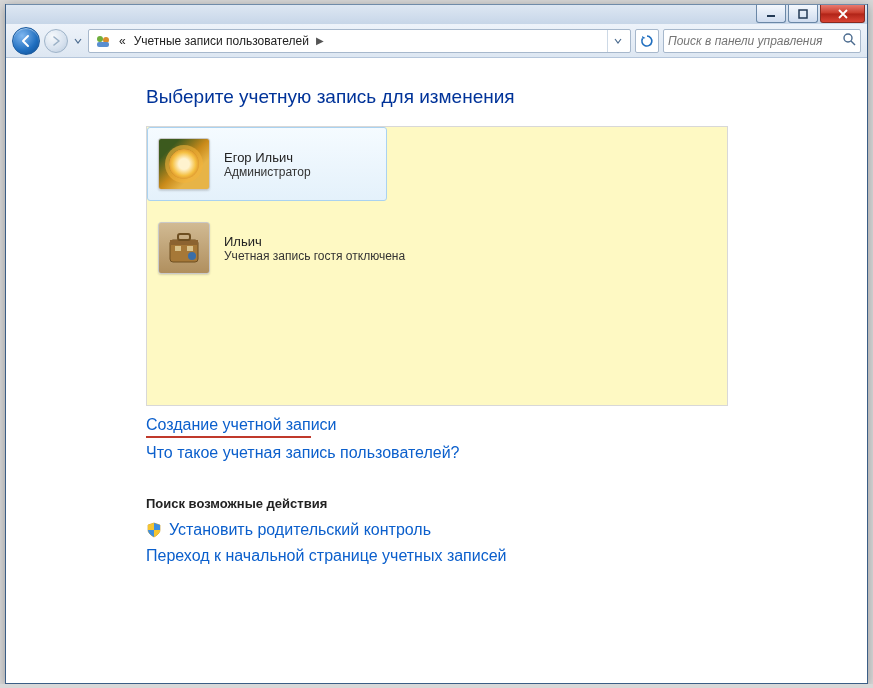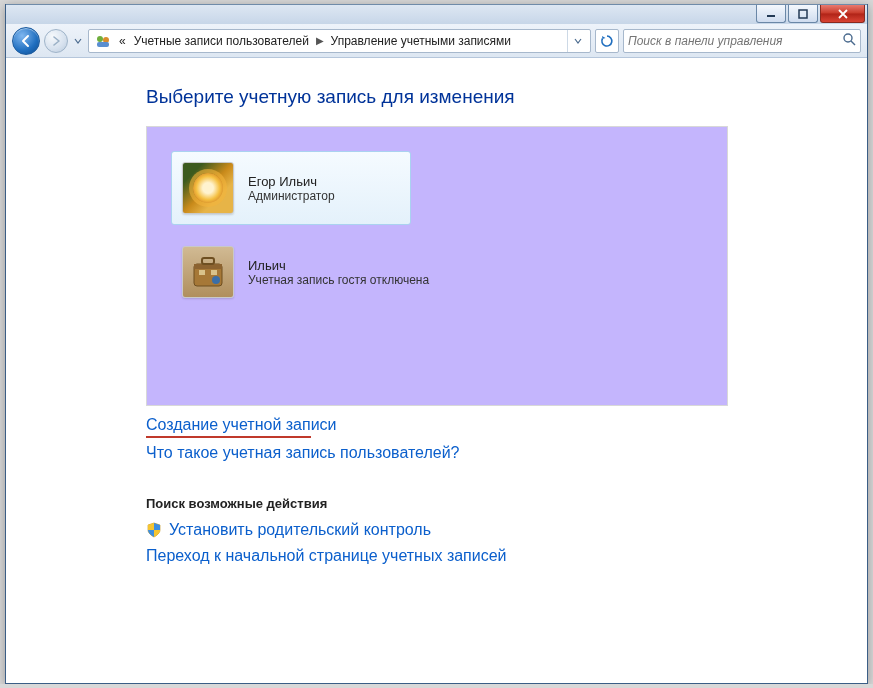--- a/index.html
+++ b/index.html
@@ -116,21 +116,21 @@
     }
     .refresh-btn {
       width: 24px; height: 24px;
       background: #fff;
       border: 1px solid #a7b8cc;
       border-radius: 2px;
       display:flex; align-items:center; justify-content:center;
       color:#1f6ebf;
     }
     .searchbox {
-      width: 238px; height: 24px;
+      width: 198px; height: 24px;
       background: #fff;
       border: 1px solid #a7b8cc;
       border-radius: 2px;
       display: flex;
       align-items: center;
       padding: 0 4px;
     }
     .searchbox input {
       border: none; outline: none;
       flex: 1;
@@ -147,22 +147,22 @@
     }
     .heading {
       color: #003399;
       font-size: 19px;
       font-weight: 400;
       margin-bottom: 18px;
     }
     .accounts-box {
       width: 582px;
       border: 1px solid #d8d8d8;
-      background: #c4b5fd;
-      padding: 24px;
+      background: #fef9c3;
+      padding: 0;
       min-height: 280px;
     }
     .account {
       display: flex;
       align-items: center;
       padding: 10px;
       gap: 14px;
       border: 1px solid transparent;
     }
     .account.selected {
@@ -268,21 +268,20 @@
       <div class="bc-icon">
         <svg width="16" height="16" viewBox="0 0 16 16">
           <circle cx="5" cy="6" r="3" fill="#6fae3c"></circle>
           <circle cx="11" cy="7" r="3" fill="#d98c2c"></circle>
           <rect x="2" y="9" width="12" height="5" rx="2" fill="#5a8ed0"></rect>
         </svg>
       </div>
       <span class="bc-seg">«</span>
       <span class="bc-seg">Учетные записи пользователей</span>
       <span class="bc-arrow">▶</span>
-      <span class="bc-seg">Управление учетными записями</span>
       <span class="bc-spacer"></span>
       <div class="bc-right">
         <div class="bc-rbtn">
           <svg width="8" height="8" viewBox="0 0 8 8">
               <path d="M1 2 L4 6 L7 2" stroke="currentColor" stroke-width="1.2" fill="none"></path>
             </svg>
         </div>
       </div>
     </div>
 

